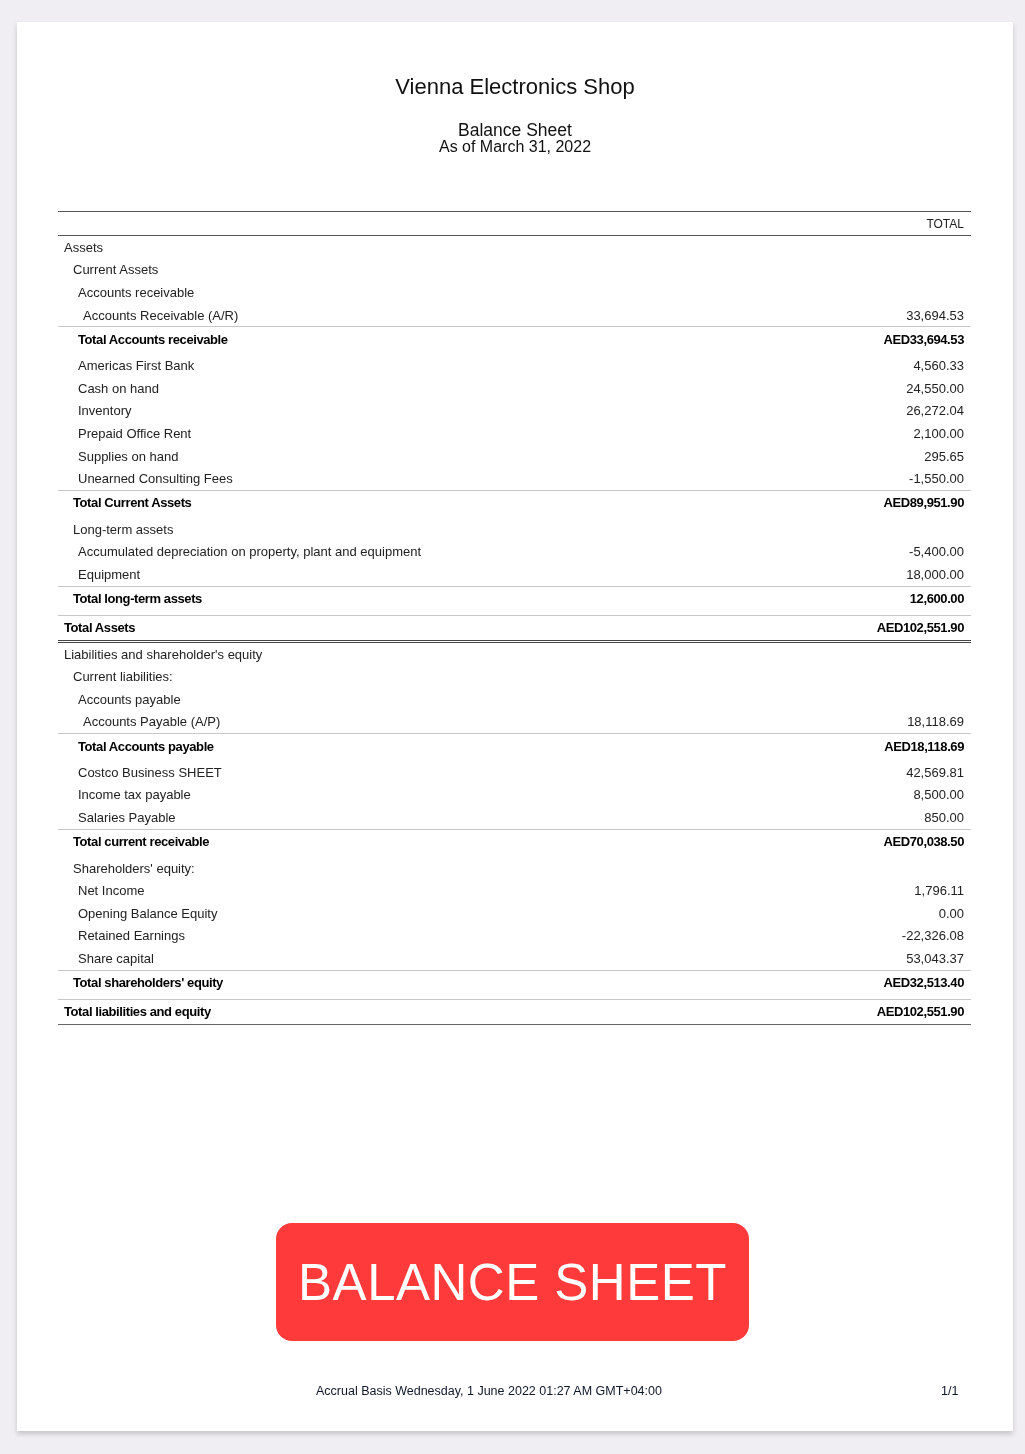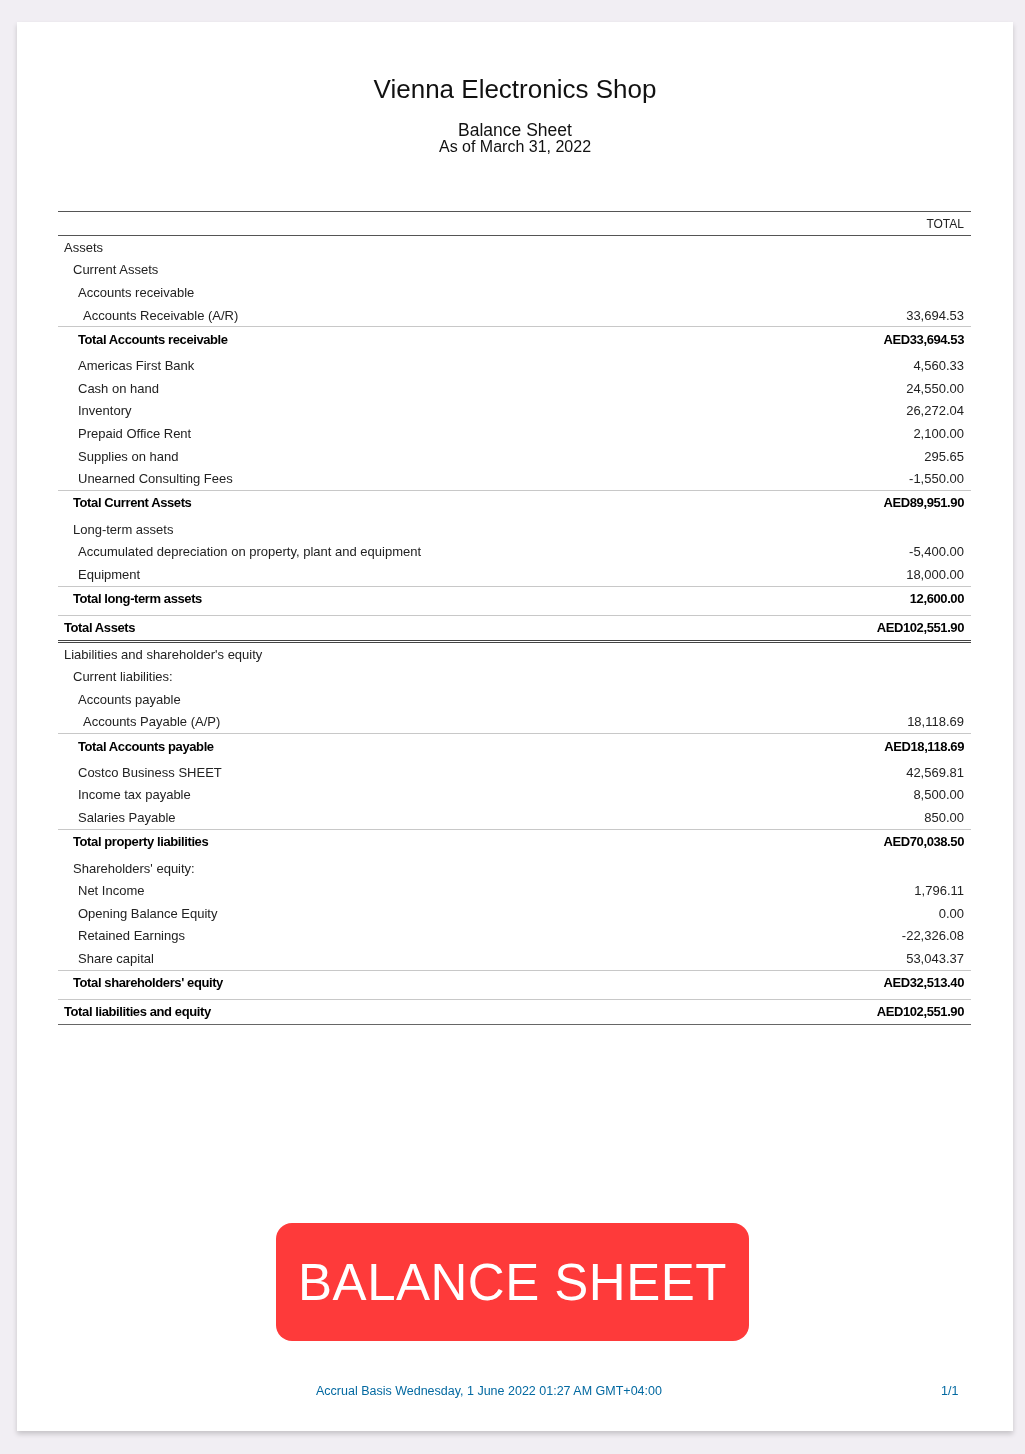--- a/index.html
+++ b/index.html
@@ -12,21 +12,21 @@
     color: #1a1a1a;
   }
   .page {
     position: absolute;
     left: 17px; top: 22px;
     width: 996px; height: 1409px;
     background: #ffffff;
     box-shadow: 0 3px 5px rgba(0,0,0,0.18);
   }
   .header { position: absolute; left: 0; right: 0; text-align: center; }
-  .company { top: 52px; font-size: 26px; color: #111; }
+  .company { top: 52px; font-size: 22px; color: #111; }
   .title   { top: 98px; font-size: 17.5px; color: #111; }
   .asof    { top: 116px; font-size: 16px; color: #111; }
 
   .report {
     position: absolute;
     left: 41px; top: 189px;
     width: 913px;
   }
   .rule-top { border-top: 1px solid #555; height: 0; }
   .col-head {
@@ -66,21 +66,21 @@
     width: 473px; height: 118px;
     background: #fe3a3a;
     border-radius: 16px;
     color: #fff;
     font-size: 51px;
     display: flex; align-items: center; justify-content: center;
     letter-spacing: 0.5px;
   }
   .footer {
     position: absolute; top: 1362px;
-    font-size: 12.5px; color: #0369a1;
+    font-size: 12.5px; color: #0f172a;
   }
   .footer.left { left: 299px; }
   .footer.right { left: 924px; }
 </style>
 </head>
 <body>
 
 <div class="page">
   <div class="header company">Vienna Electronics Shop</div>
   <div class="header title">Balance Sheet</div>
@@ -181,21 +181,21 @@
     </div>
     <div class="row">
       <span class="lbl l2">Income tax payable</span>
       <span class="val">8,500.00</span>
     </div>
     <div class="row">
       <span class="lbl l2">Salaries Payable</span>
       <span class="val">850.00</span>
     </div>
     <div class="row total gap bt">
-      <span class="lbl l1">Total property liabilities</span>
+      <span class="lbl l1">Total current receivable</span>
       <span class="val">AED70,038.50</span>
     </div>
 
     <div class="row">
       <span class="lbl l1">Shareholders' equity:</span>
     </div>
     <div class="row">
       <span class="lbl l2">Net Income</span>
       <span class="val">1,796.11</span>
     </div>

